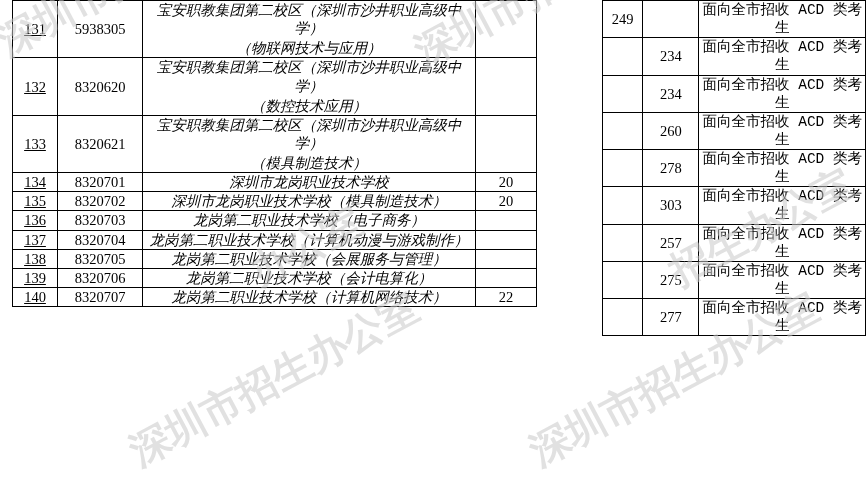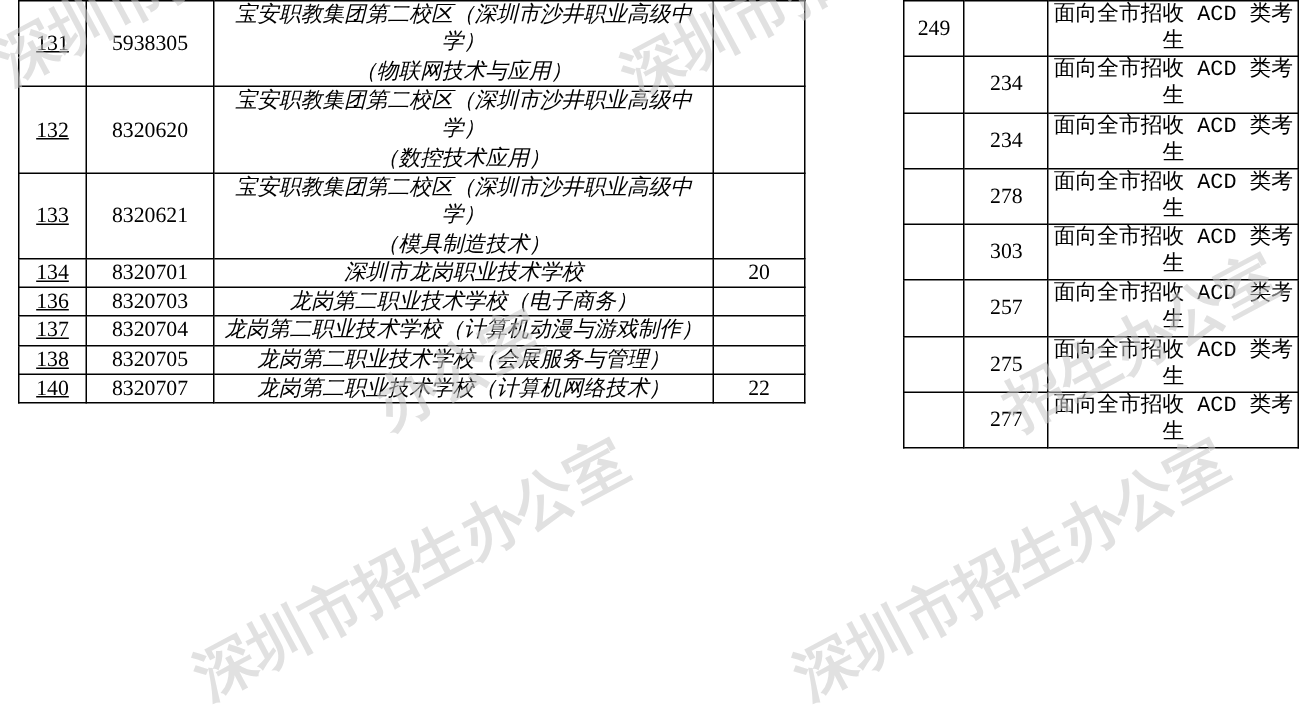--- a/index.html
+++ b/index.html
@@ -115,20 +115,28 @@
       </tr>
       <tr>
         <td class="c-index">134</td>
         <td class="c-code">8320701</td>
         <td class="c-name">
           <span class="name-line">深圳市龙岗职业技术学校</span>
         </td>
         <td class="c-quota">20</td>
       </tr>
       <tr>
+        <td class="c-index">135</td>
+        <td class="c-code">8320702</td>
+        <td class="c-name">
+          <span class="name-line">深圳市龙岗职业技术学校（模具制造技术）</span>
+        </td>
+        <td class="c-quota">20</td>
+      </tr>
+      <tr>
         <td class="c-index">136</td>
         <td class="c-code">8320703</td>
         <td class="c-name">
           <span class="name-line">龙岗第二职业技术学校（电子商务）</span>
         </td>
         <td class="c-quota"></td>
       </tr>
       <tr>
         <td class="c-index">137</td>
         <td class="c-code">8320704</td>
@@ -139,20 +147,28 @@
       </tr>
       <tr>
         <td class="c-index">138</td>
         <td class="c-code">8320705</td>
         <td class="c-name">
           <span class="name-line">龙岗第二职业技术学校（会展服务与管理）</span>
         </td>
         <td class="c-quota"></td>
       </tr>
       <tr>
+        <td class="c-index">139</td>
+        <td class="c-code">8320706</td>
+        <td class="c-name">
+          <span class="name-line">龙岗第二职业技术学校（会计电算化）</span>
+        </td>
+        <td class="c-quota"></td>
+      </tr>
+      <tr>
         <td class="c-index">140</td>
         <td class="c-code">8320707</td>
         <td class="c-name">
           <span class="name-line">龙岗第二职业技术学校（计算机网络技术）</span>
         </td>
         <td class="c-quota">22</td>
       </tr>
     </tbody>
   </table>
 
@@ -164,20 +180,25 @@
         <td class="r-note note-text">面向全市招收 ACD 类考生</td>
       </tr>
       <tr>
         <td class="r-index"></td>
         <td class="r-num">234</td>
         <td class="r-note note-text">面向全市招收 ACD 类考生</td>
       </tr>
       <tr>
         <td class="r-index"></td>
         <td class="r-num">234</td>
+        <td class="r-note note-text">面向全市招收 ACD 类考生</td>
+      </tr>
+      <tr>
+        <td class="r-index"></td>
+        <td class="r-num">260</td>
         <td class="r-note note-text">面向全市招收 ACD 类考生</td>
       </tr>
       <tr>
         <td class="r-index"></td>
         <td class="r-num">278</td>
         <td class="r-note note-text">面向全市招收 ACD 类考生</td>
       </tr>
       <tr>
         <td class="r-index"></td>
         <td class="r-num">303</td>

